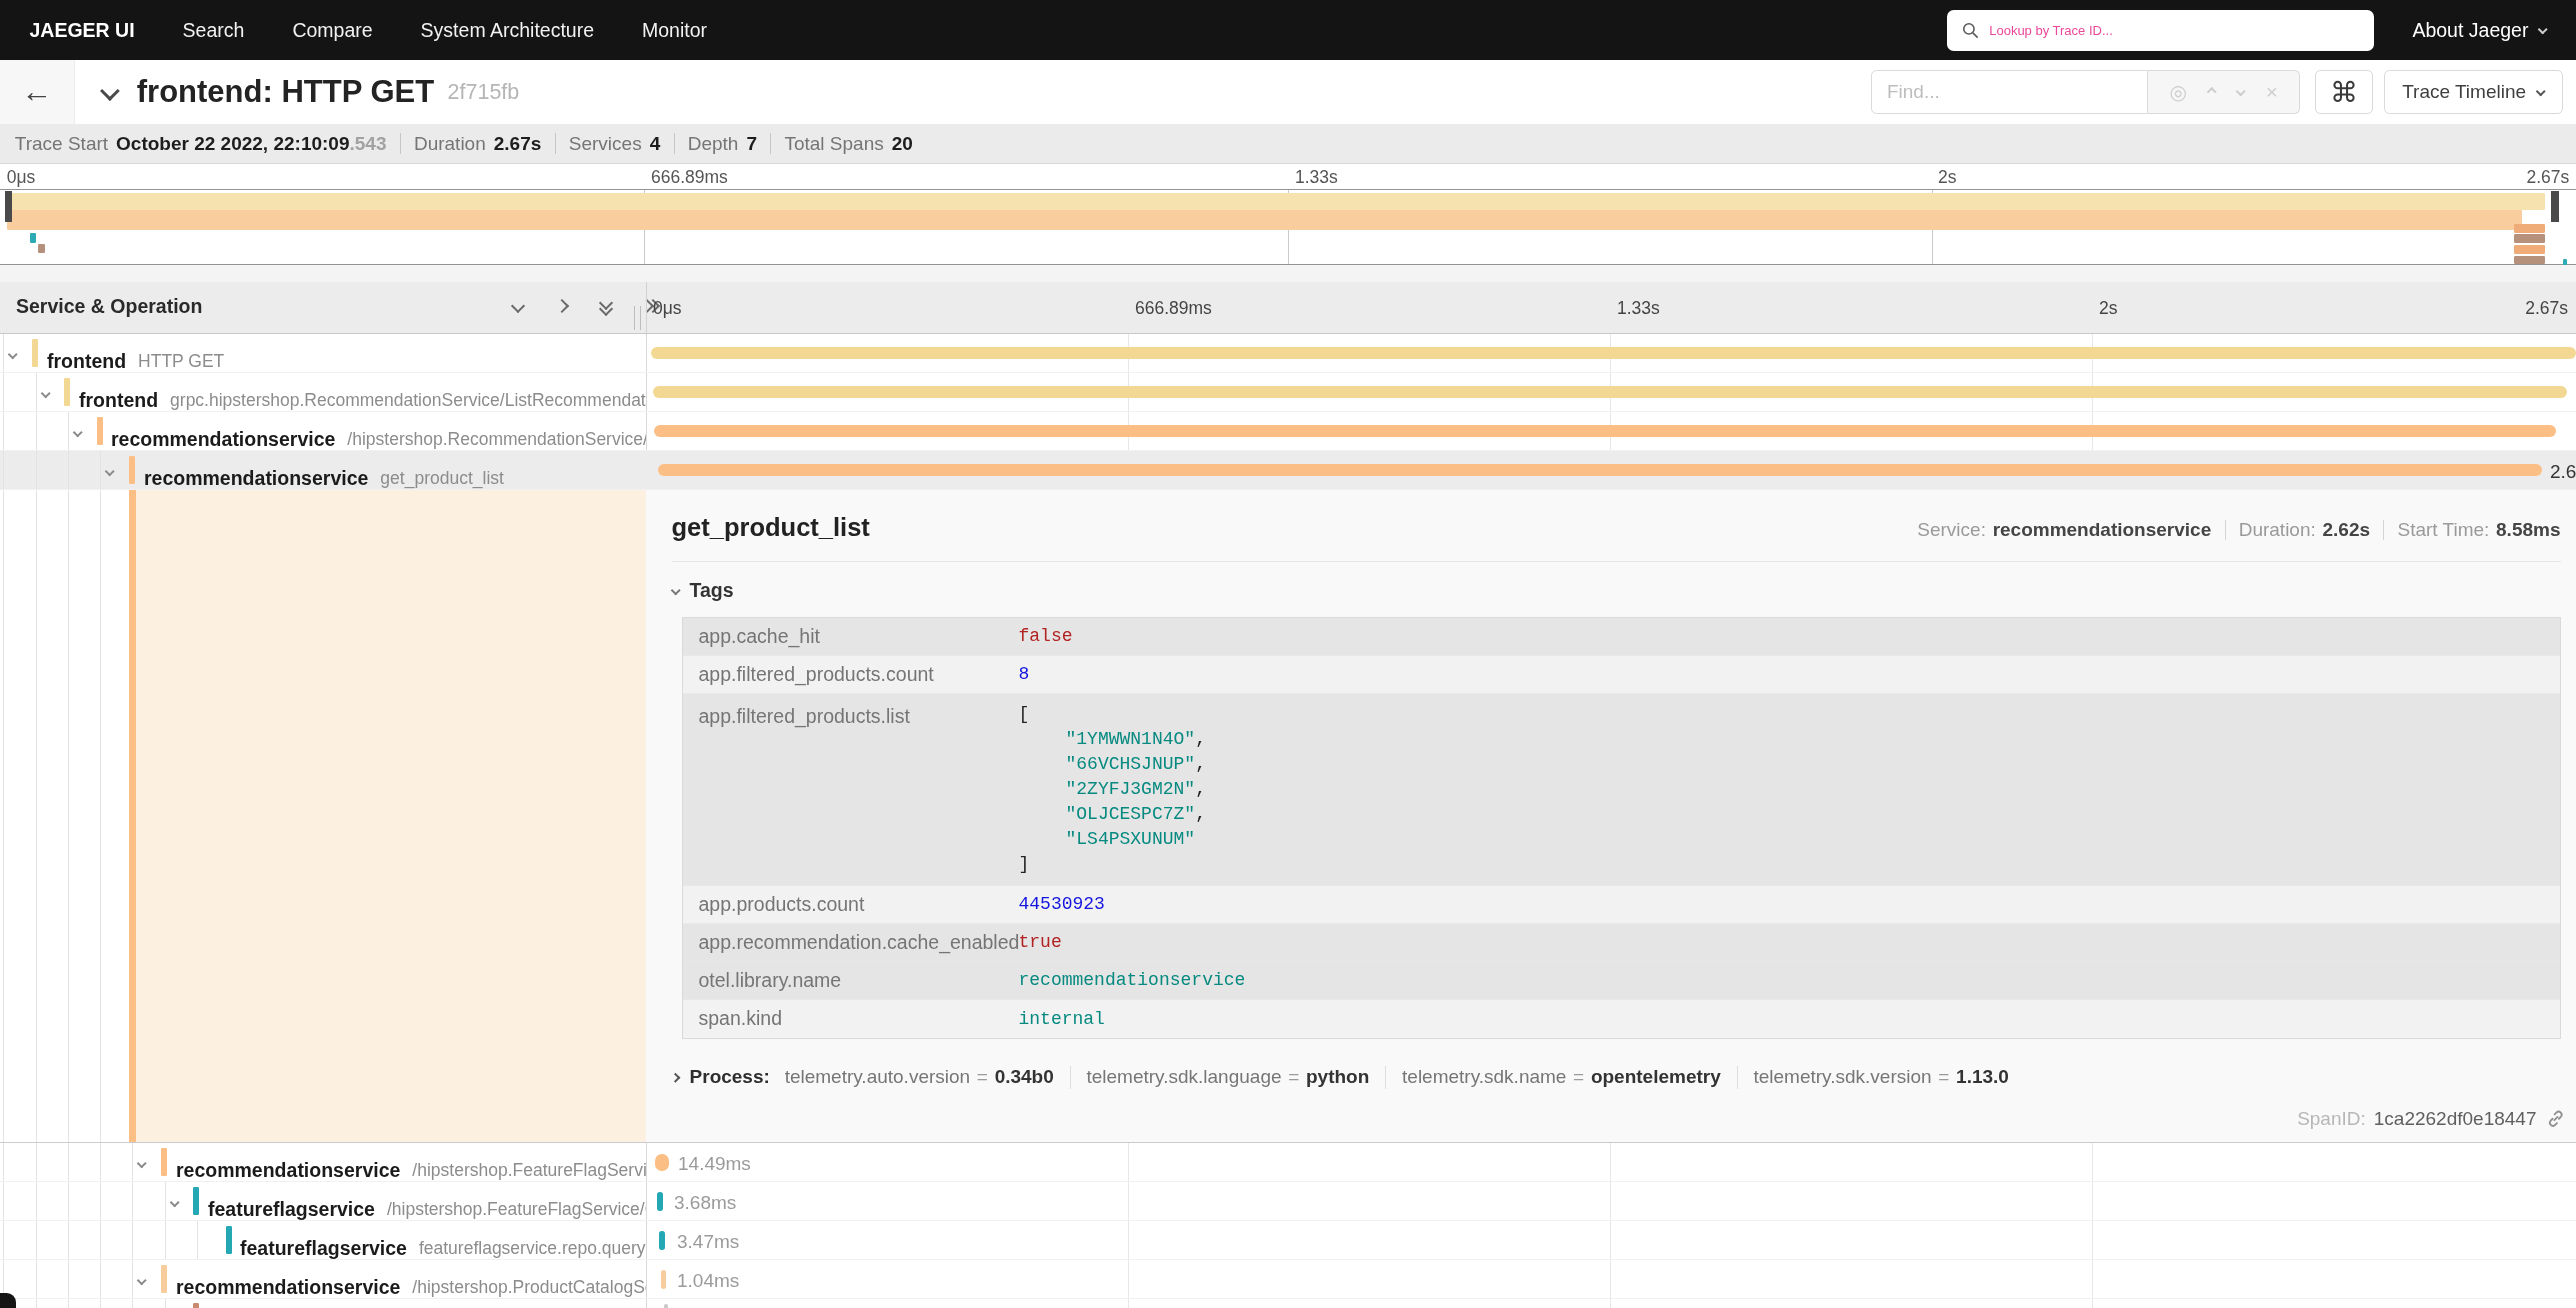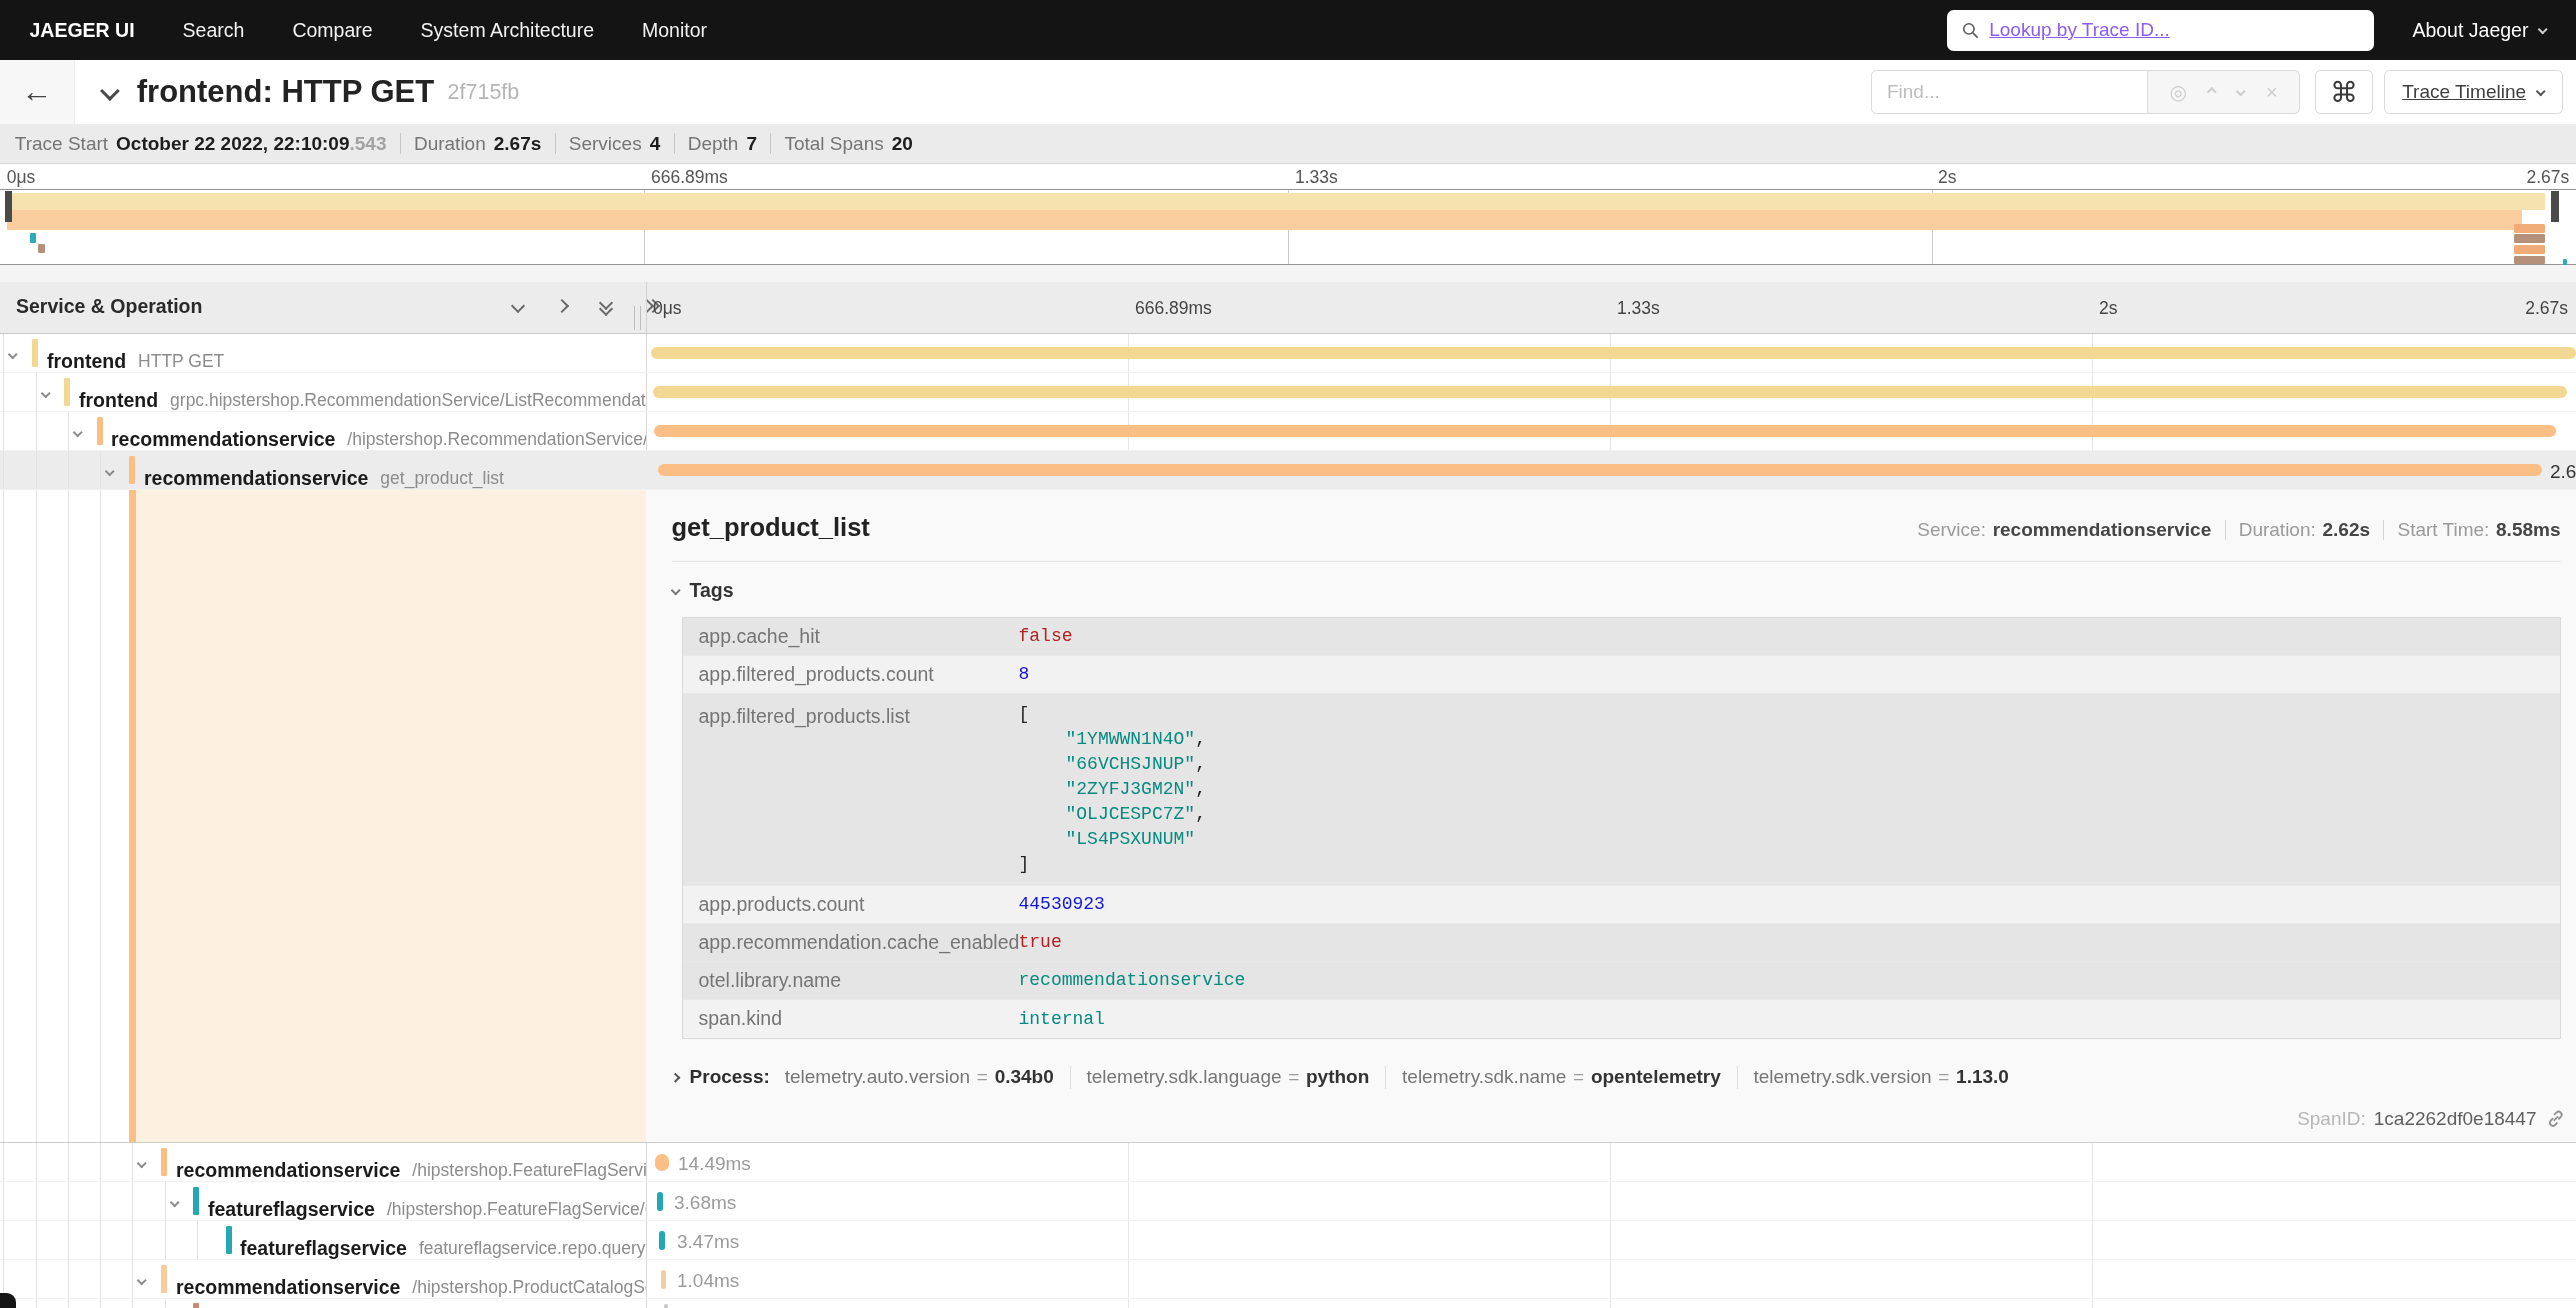--- a/index.html
+++ b/index.html
@@ -14,21 +14,21 @@
   .cv.u { transform:rotate(225deg); }
 
   
   .nav { height:60px; background:#141414; display:flex; align-items:center;
          padding:0 29.5px; color:#fff; }
   .brand { font-size:19.5px; font-weight:bold; }
   .nav-item { font-size:19.5px; margin-left:48px; color:#f2f2f2; cursor:pointer; }
   .nav-sp { flex:1; }
   .lookup { width:427px; height:41px; background:#fff; border-radius:6.7px;
             display:flex; align-items:center; padding:0 13.4px; gap:9.4px; }
-  .lookup-ph { font-size:19px; color:#8b5cf6;text-decoration:underline; }
+  .lookup-ph { font-size:13px; color:#ec4899; }
   .about { margin-left:38px; font-size:19.5px; display:flex; align-items:center; gap:10.7px; }
   .about .cv { color:#cfcfcf; padding:2.7px; border-width:0 2px 2px 0; }
 
   
   .trace-bar { height:64px; display:flex; align-items:center; background:#fff; }
   .back { width:75px; height:64px; display:flex; align-items:center; justify-content:center;
           background:#f7f7f7; border-right:0.7px solid #ececec; font-size:31px; color:#444; }
   .t-chev { margin-left:28px; color:#4a4a4a; }
   .t-chev .cv { padding:5.4px; border-width:0 3.4px 3.4px 0; }
   .t-title { margin-left:20px; font-size:31px; font-weight:bold; color:#232323; }
@@ -38,21 +38,21 @@
                 display:flex; align-items:center; padding-left:14.8px; font-size:19px; color:#bdbdbd; }
   .find-suffix { width:152px; background:#f6f6f6; border:0.7px solid #d9d9d9; border-left:none;
                  border-radius:0 5.4px 5.4px 0; display:flex; align-items:center;
                  justify-content:space-evenly; color:#cdcdcd; font-size:20px; }
   .find-suffix .cv { padding:2.7px; border-width:0 2px 2px 0; }
   .kbd-btn { width:58px; height:44px; border:0.7px solid #d9d9d9; border-radius:5.4px;
              display:flex; align-items:center; justify-content:center;
              font-size:28px; color:#3a3a3a; margin-right:10.7px; background:#fff; }
   .view-btn { height:44px; border:0.7px solid #d9d9d9; border-radius:5.4px; background:#fff;
               display:flex; align-items:center; gap:10.7px; padding:0 17.5px;
-              font-size:19px; color:#3f3f3f; margin-right:13.4px;text-decoration:underline; }
+              font-size:19px; color:#3f3f3f; margin-right:13.4px; }
   .view-btn .cv { padding:2.7px; color:#555; }
 
   
   .summary { height:40px; background:#ebebeb; border-bottom:0.7px solid #d8d8d8;
              display:flex; align-items:center; padding:0 14.8px; font-size:19px; color:#757575; }
   .summary b { color:#1d1d1d; margin-left:8px; }
   .summary .frac { color:#a2a2a2; font-weight:bold; }
   .sep { width:0.7px; height:21.5px; background:#c6c6c6; margin:0 13.4px; }
 
   

